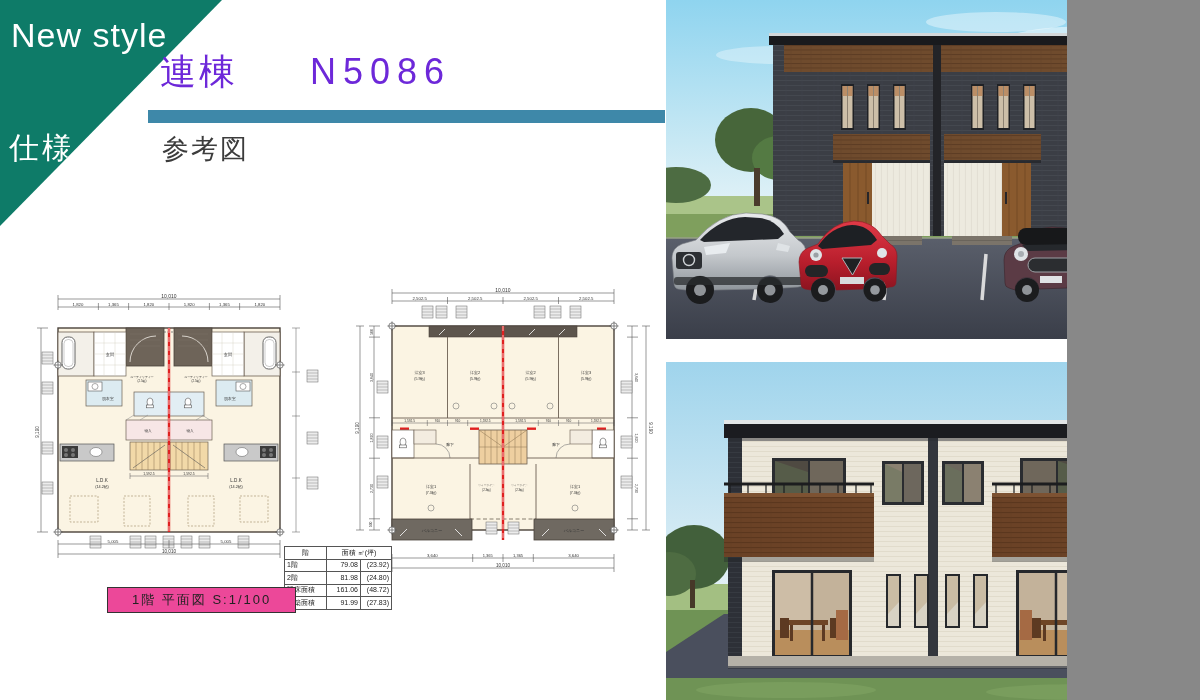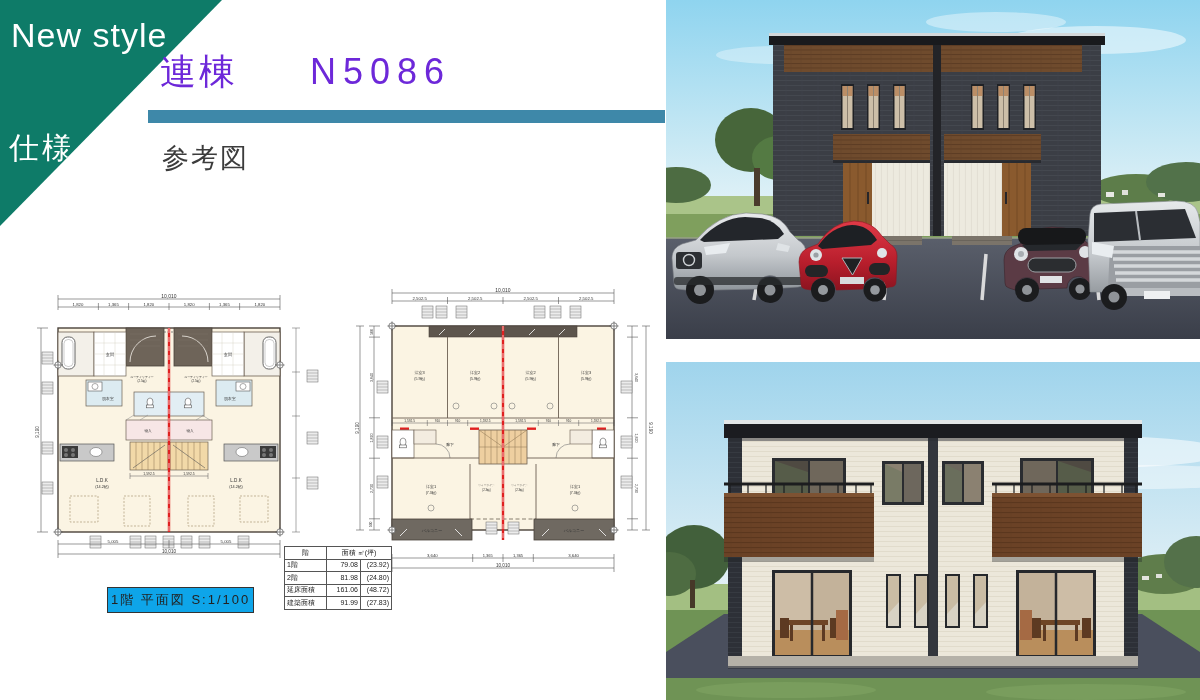--- a/index.html
+++ b/index.html
@@ -1,30 +1,30 @@
 <!DOCTYPE html>
 <html><head>
 <meta charset="utf-8">
 <style>
   html,body{margin:0;padding:0;background:#888;}
-  .page{position:relative;width:1200px;height:700px;background:#ffffff;overflow:hidden;
+  .page{position:relative;width:1067px;height:700px;background:#ffffff;overflow:hidden;
         font-family:"Liberation Sans","DejaVu Sans",sans-serif;}
   
   .corner{position:absolute;left:0;top:0;width:222px;height:226px;
           clip-path:polygon(0 0,100% 0,0 100%);background:#0e7b68;color:#fff;}
   .corner .l1{position:absolute;left:11px;top:16px;font-size:34px;letter-spacing:1px;}
   .corner .l2{position:absolute;left:9px;top:84px;font-size:30px;letter-spacing:3px;margin-top:44px;}
   
   .title{position:absolute;left:160px;top:48px;font-size:36px;color:#6d28d9;letter-spacing:3px;white-space:nowrap;}
   .title .model{margin-left:72px;letter-spacing:7px;}
   .title-bar{position:absolute;left:148px;top:110px;width:517px;height:13px;background:#3e88a9;}
-  .subtitle{position:absolute;left:162px;top:140px;font-size:27px;color:#3c3c3c;letter-spacing:2px;}
+  .subtitle{position:absolute;left:162px;top:131px;font-size:27px;color:#3c3c3c;letter-spacing:2px;}
   
-  .cap{position:absolute;border:1px solid #333;background:#0ea5e9;color:#222;
-       font-size:13px;letter-spacing:2px;padding:3px 3px;white-space:nowrap;}
+  .cap{position:absolute;border:1px solid #333;background:#ec4899;color:#222;
+       font-size:13px;letter-spacing:2px;padding:3px 24px;white-space:nowrap;}
   .cap1{left:107px;top:587px;}
   .cap2{left:429px;top:589px;}
   
   table.area{position:absolute;left:284px;top:546px;width:108px;border-collapse:collapse;
              font-size:7px;color:#222;background:#fff;}
   table.area th,table.area td{border:0.5px solid #555;padding:0.5px 2px;font-weight:normal;line-height:1.5;}
   table.area td.num{text-align:right;}
   table.area td.tsu{text-align:right;width:26px;}
   svg{position:absolute;display:block;}
   svg text{font-family:"Liberation Sans","DejaVu Sans",sans-serif;fill:#333;}

